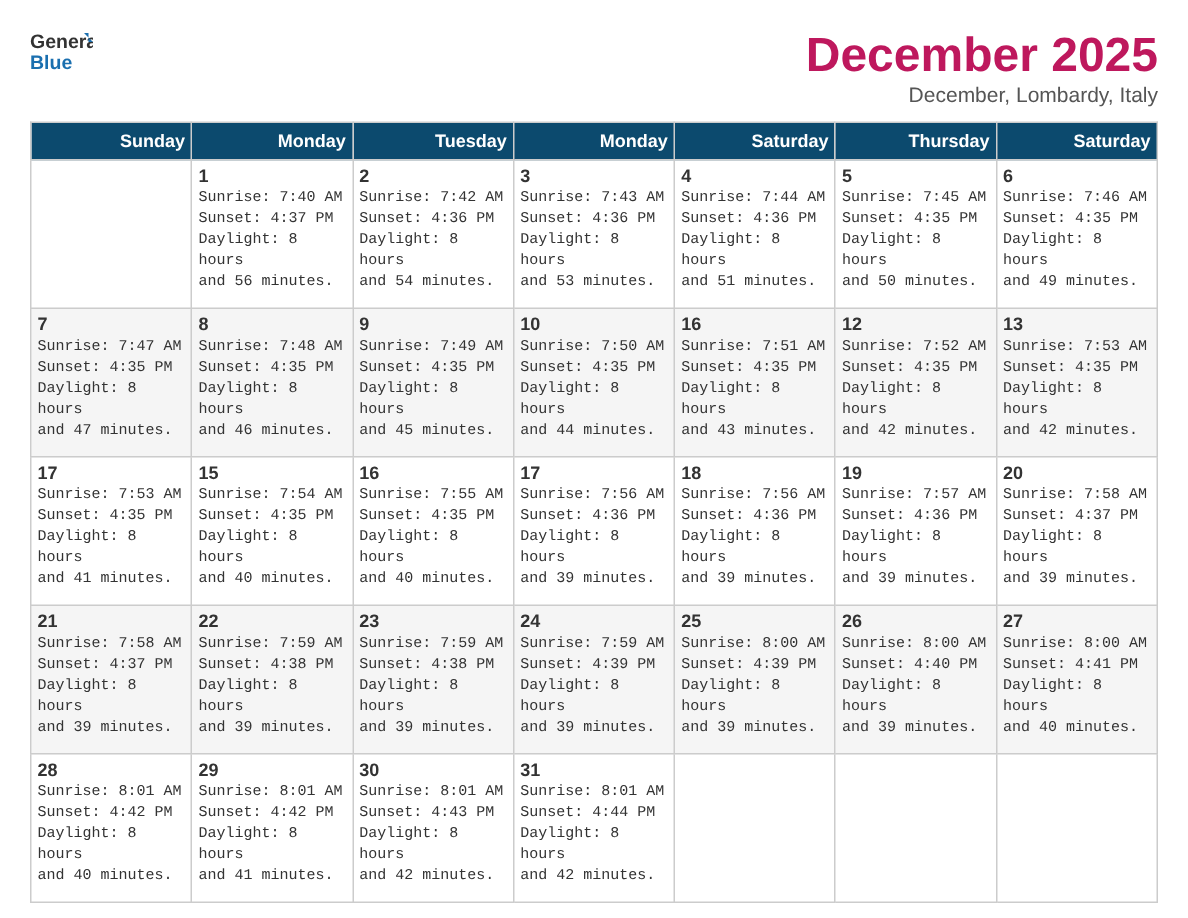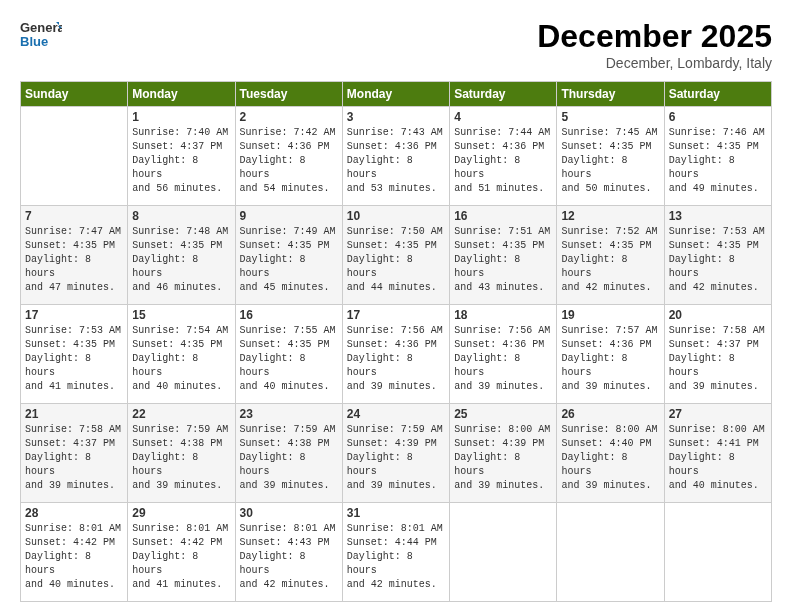--- a/index.html
+++ b/index.html
@@ -27,38 +27,38 @@
       display: flex;
       align-items: center;
       gap: 4px;
     }
     .title-block {
       text-align: right;
     }
     .month-title {
       font-size: 32px;
       font-weight: bold;
-      color: #000000;
+      color: #be185d;
     }
     .location {
       font-size: 14px;
       color: #555;
     }
     .calendar-table {
       width: 100%;
       border-collapse: collapse;
       flex: 1;
     }
     .calendar-table th {
-      background-color: #4d7c0f;
+      background-color: #0c4a6e;
       color: #fff;
       font-size: 12px;
       font-weight: bold;
       padding: 5px 4px;
-      text-align: left;
+      text-align: right;
       border: 1px solid #ccc;
     }
     .calendar-table td {
       border: 1px solid #ccc;
       vertical-align: top;
       padding: 3px 4px;
       width: calc(100% / 7);
       font-size: 10.5px;
       color: #333;
       background: #fff;

